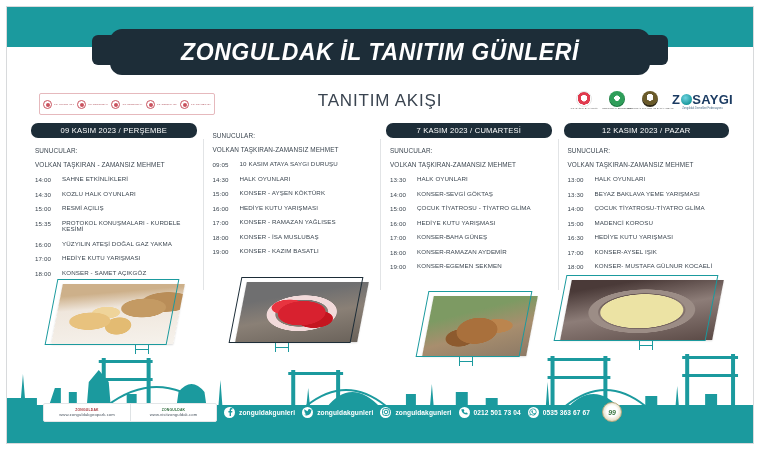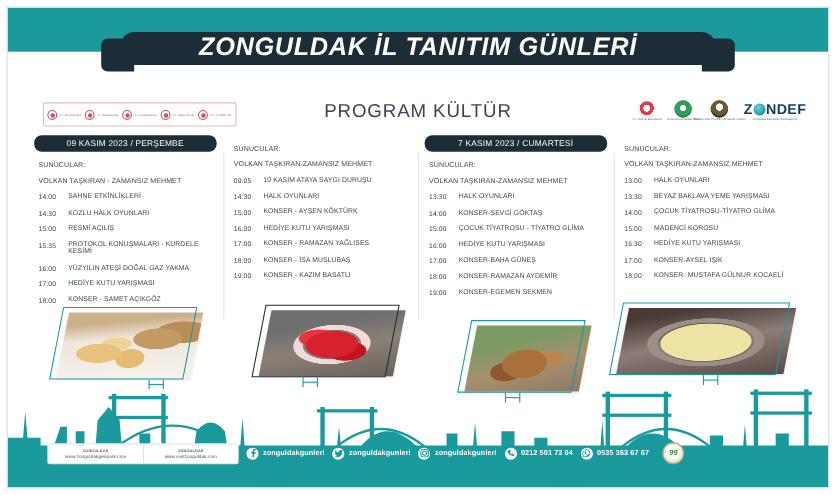--- a/index.html
+++ b/index.html
@@ -38,24 +38,24 @@
   }
   .ribbon-tail {
     position: absolute;
     top: 6px; width: 30px; height: 30px;
     background: #1d2d38;
   }
   .ribbon-tail.left  { left: -8px;  border-radius: 6px 0 0 6px; }
   .ribbon-tail.right { right: -8px; border-radius: 0 6px 6px 0; }
   .ribbon {
     position: absolute;
-    left: 10px; right: 10px; top: 0; height: 30px;
+    left: 10px; right: 10px; top: 0; height: 46px;
     background: #1d2d38;
     border-radius: 12px;
-    display: flex; justify-content: center;
+    display: flex; align-items: center; justify-content: center;
   }
   .ribbon-text {
     color: #ffffff;
     font-size: 23px;
     font-weight: bold;
     font-style: italic;
     letter-spacing: 0.6px;
     white-space: nowrap;
   }
   
@@ -265,40 +265,40 @@
       <div class="mini-logo">
         <span class="mini-seal"></span>
         <span class="mini-txt">T.C. GENÇLİK VE SPOR BAKANLIĞI</span>
       </div>
       <div class="mini-logo">
         <span class="mini-seal"></span>
         <span class="mini-txt">T.C. TİCARET VE SANAYİ ODASI</span>
       </div>
     </div>
 
-    <div class="program-title">PROGRAM KÜLTÜR</div>
+    <div class="program-title">TANITIM AKIŞI</div>
 
     <div class="logos-right">
       <div class="spon">
         <span class="spon-mark m1"></span>
         <span class="spon-cap">T.C. SAĞLIK BAKANLIĞI</span>
       </div>
       <div class="spon">
         <span class="spon-mark m2"></span>
         <span class="spon-cap">ZONGULDAK BELEDİYESİ</span>
       </div>
       <div class="spon">
         <span class="spon-mark m3"></span>
         <span class="spon-cap">ZONGULDAK TİCARET VE SANAYİ ODASI</span>
       </div>
       <div class="zondef">
         <span class="zondef-word">
           <span>Z</span>
           <span class="zondef-o"></span>
-          <span>NDEF</span>
+          <span>SAYGI</span>
         </span>
         <span class="zondef-cap">Zonguldak Dernekleri Federasyonu</span>
       </div>
     </div>
 
     <div class="schedule">
 
       <div class="col">
         <div class="col-head">09 KASIM 2023 / PERŞEMBE</div>
         <div class="col-body">
@@ -400,20 +400,21 @@
               <span class="ev-name">KONSER-RAMAZAN AYDEMİR</span>
             </div>
           <div class="ev">
               <span class="ev-time">19:00</span>
               <span class="ev-name">KONSER-EGEMEN SEKMEN</span>
             </div>
         </div>
       </div>
 
       <div class="col">
+        <div class="col-head">12 KASIM 2023 / PAZAR</div>
         <div class="col-body">
           <div class="host-label">SUNUCULAR:</div>
           <div class="host-name">VOLKAN TAŞKIRAN-ZAMANSIZ MEHMET</div>
           <div class="ev">
               <span class="ev-time">13:00</span>
               <span class="ev-name">HALK OYUNLARI</span>
             </div>
           <div class="ev">
               <span class="ev-time">13:30</span>
               <span class="ev-name">BEYAZ BAKLAVA YEME YARIŞMASI</span>

